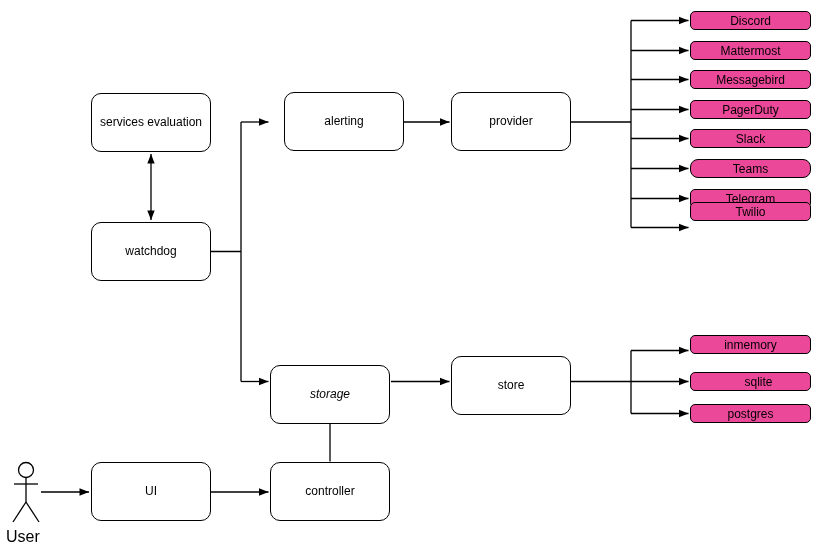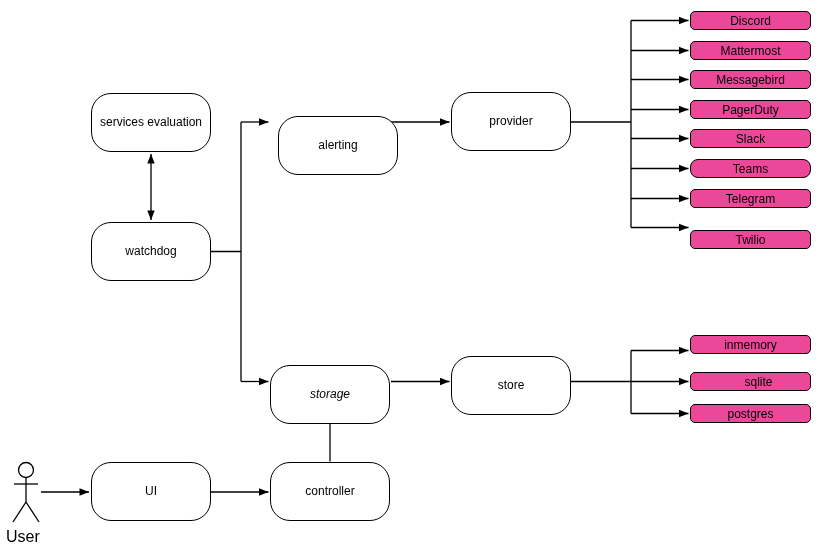--- a/index.html
+++ b/index.html
@@ -20,21 +20,21 @@
     left: 0; top: 0;
     width: 822px; height: 554px;
   }
   .node {
     position: absolute;
     width: 120px;
     height: 59px;
     box-sizing: border-box;
     background: #ffffff;
     border: 1.3px solid #000000;
-    border-radius: 20px;
+    border-radius: 10px;
     display: flex;
     align-items: center;
     justify-content: center;
     font-size: 12px;
     color: #000000;
     text-align: center;
     line-height: 1.2;
     padding: 2px;
   }
   .leaf {
@@ -111,35 +111,35 @@
       <circle cx="26" cy="470" r="7.5"></circle>
       <line x1="26" y1="477.5" x2="26" y2="502"></line>
       <line x1="14" y1="484" x2="38" y2="484"></line>
       <line x1="26" y1="502" x2="13" y2="522"></line>
       <line x1="26" y1="502" x2="39" y2="522"></line>
     </g>
   </svg>
 
   <div class="node" style="left:91px; top:93px;">services evaluation</div>
   <div class="node" style="left:91px; top:222px;">watchdog</div>
-  <div class="node" style="left:278px; top:92px;margin-top:24px;">alerting</div>
+  <div class="node" style="left:284px; top:92px;">alerting</div>
   <div class="node" style="left:451px; top:92px;">provider</div>
   <div class="node" style="left:270px; top:365px;font-style:italic;">storage</div>
   <div class="node" style="left:451px; top:356px;">store</div>
   <div class="node" style="left:91px; top:462px;">UI</div>
   <div class="node" style="left:270px; top:462px;">controller</div>
 
   <div class="leaf" style="top:11px;">Discord</div>
   <div class="leaf" style="top:41px;">Mattermost</div>
   <div class="leaf" style="top:70px;">Messagebird</div>
   <div class="leaf" style="top:100px;">PagerDuty</div>
   <div class="leaf" style="top:129px;">Slack</div>
   <div class="leaf" style="top:159px;border-radius:8px;">Teams</div>
   <div class="leaf" style="top:189px;">Telegram</div>
-  <div class="leaf" style="top:230px;">Twilio</div>
+  <div class="leaf" style="top:202px;">Twilio</div>
 
   <div class="leaf" style="top:335px;">inmemory</div>
   <div class="leaf" style="top:372px;padding-left:16px;">sqlite</div>
   <div class="leaf" style="top:404px;">postgres</div>
 
   <div class="actor-label">User</div>
 
 </div>
 
 </body></html>

